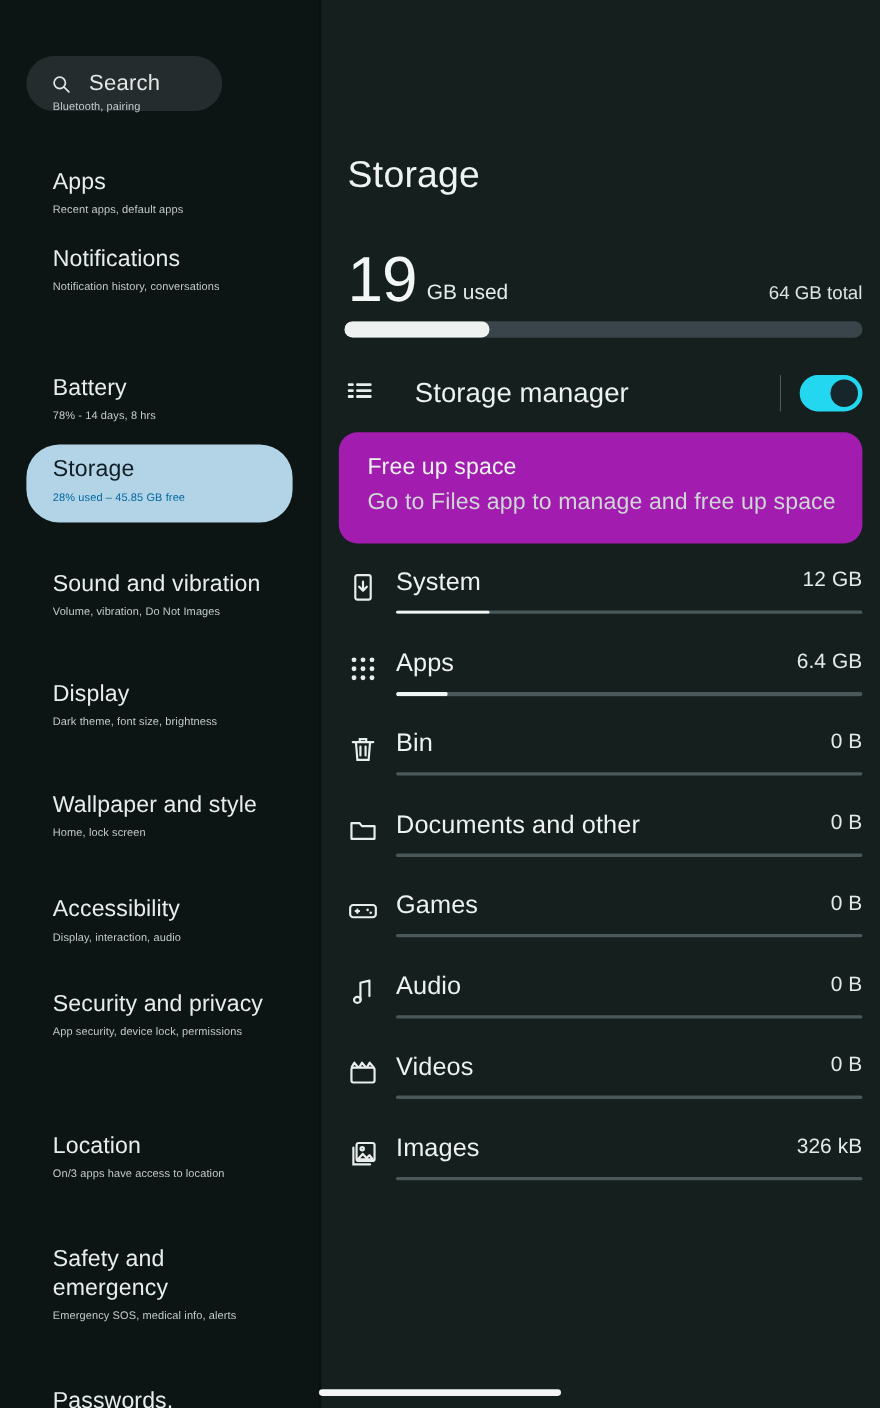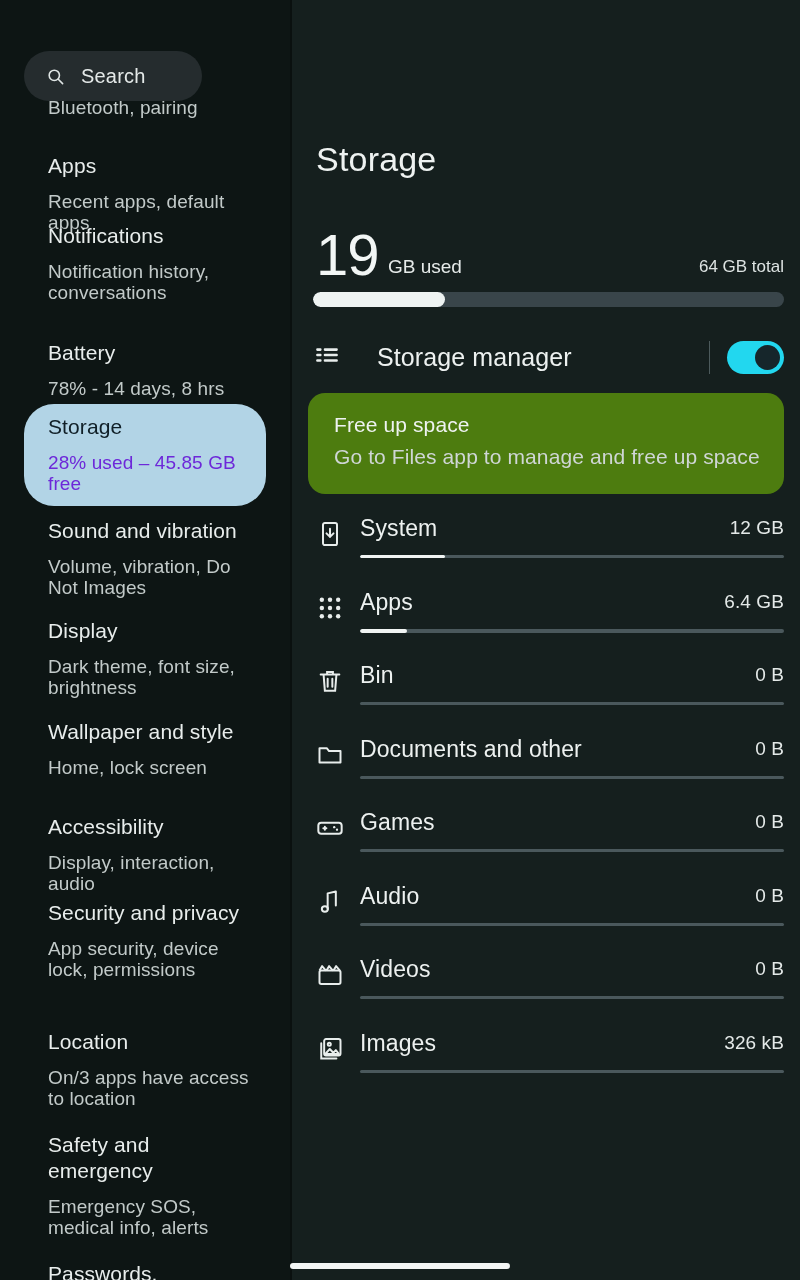--- a/index.html
+++ b/index.html
@@ -45,29 +45,29 @@
     padding: 10px 16px 12px 24px;
     border-radius: 30px;
   }
   .side-item .s-title {
     font-size: 21px;
     color: #e8edec;
     line-height: 26px;
     letter-spacing: .1px;
   }
   .side-item .s-sub {
-    font-size: 19px;
+    font-size: 10px;
     color: #c2cac9;
     line-height: 21px;
-    margin-top: 12px;
+    margin-top: 2px;
     letter-spacing: .1px;
   }
   .side-item.selected { background: #b2d4e6; }
   .side-item.selected .s-title { color: #101f27; }
-  .side-item.selected .s-sub { color: #6d28d9; }
+  .side-item.selected .s-sub { color: #0369a1; }
 
   
   .main {
     position: relative;
     width: 510px; height: 1280px;
     background: #151f1e;
     flex: 0 0 510px;
     overflow: hidden;
   }
   .panel-divider {
@@ -146,21 +146,21 @@
   }
   .toggle .knob {
     position: absolute; right: 4px; top: 4px;
     width: 25px; height: 25px; border-radius: 50%;
     background: #16262b;
   }
 
   .free-card {
     position: absolute; left: 308px; top: 393px;
     width: 476px; height: 101px;
-    background: #4d7c0f; border-radius: 17px;
+    background: #a21caf; border-radius: 17px;
   }
   .main .free-card { left: 18px; }
   .free-title {
     position: absolute; left: 26px; top: 20px;
     font-size: 21px; color: #eef2f1; letter-spacing: .1px;
   }
   .free-sub {
     position: absolute; left: 26px; top: 52px;
     font-size: 21px; color: #cfd6d5; letter-spacing: .1px;
   }

